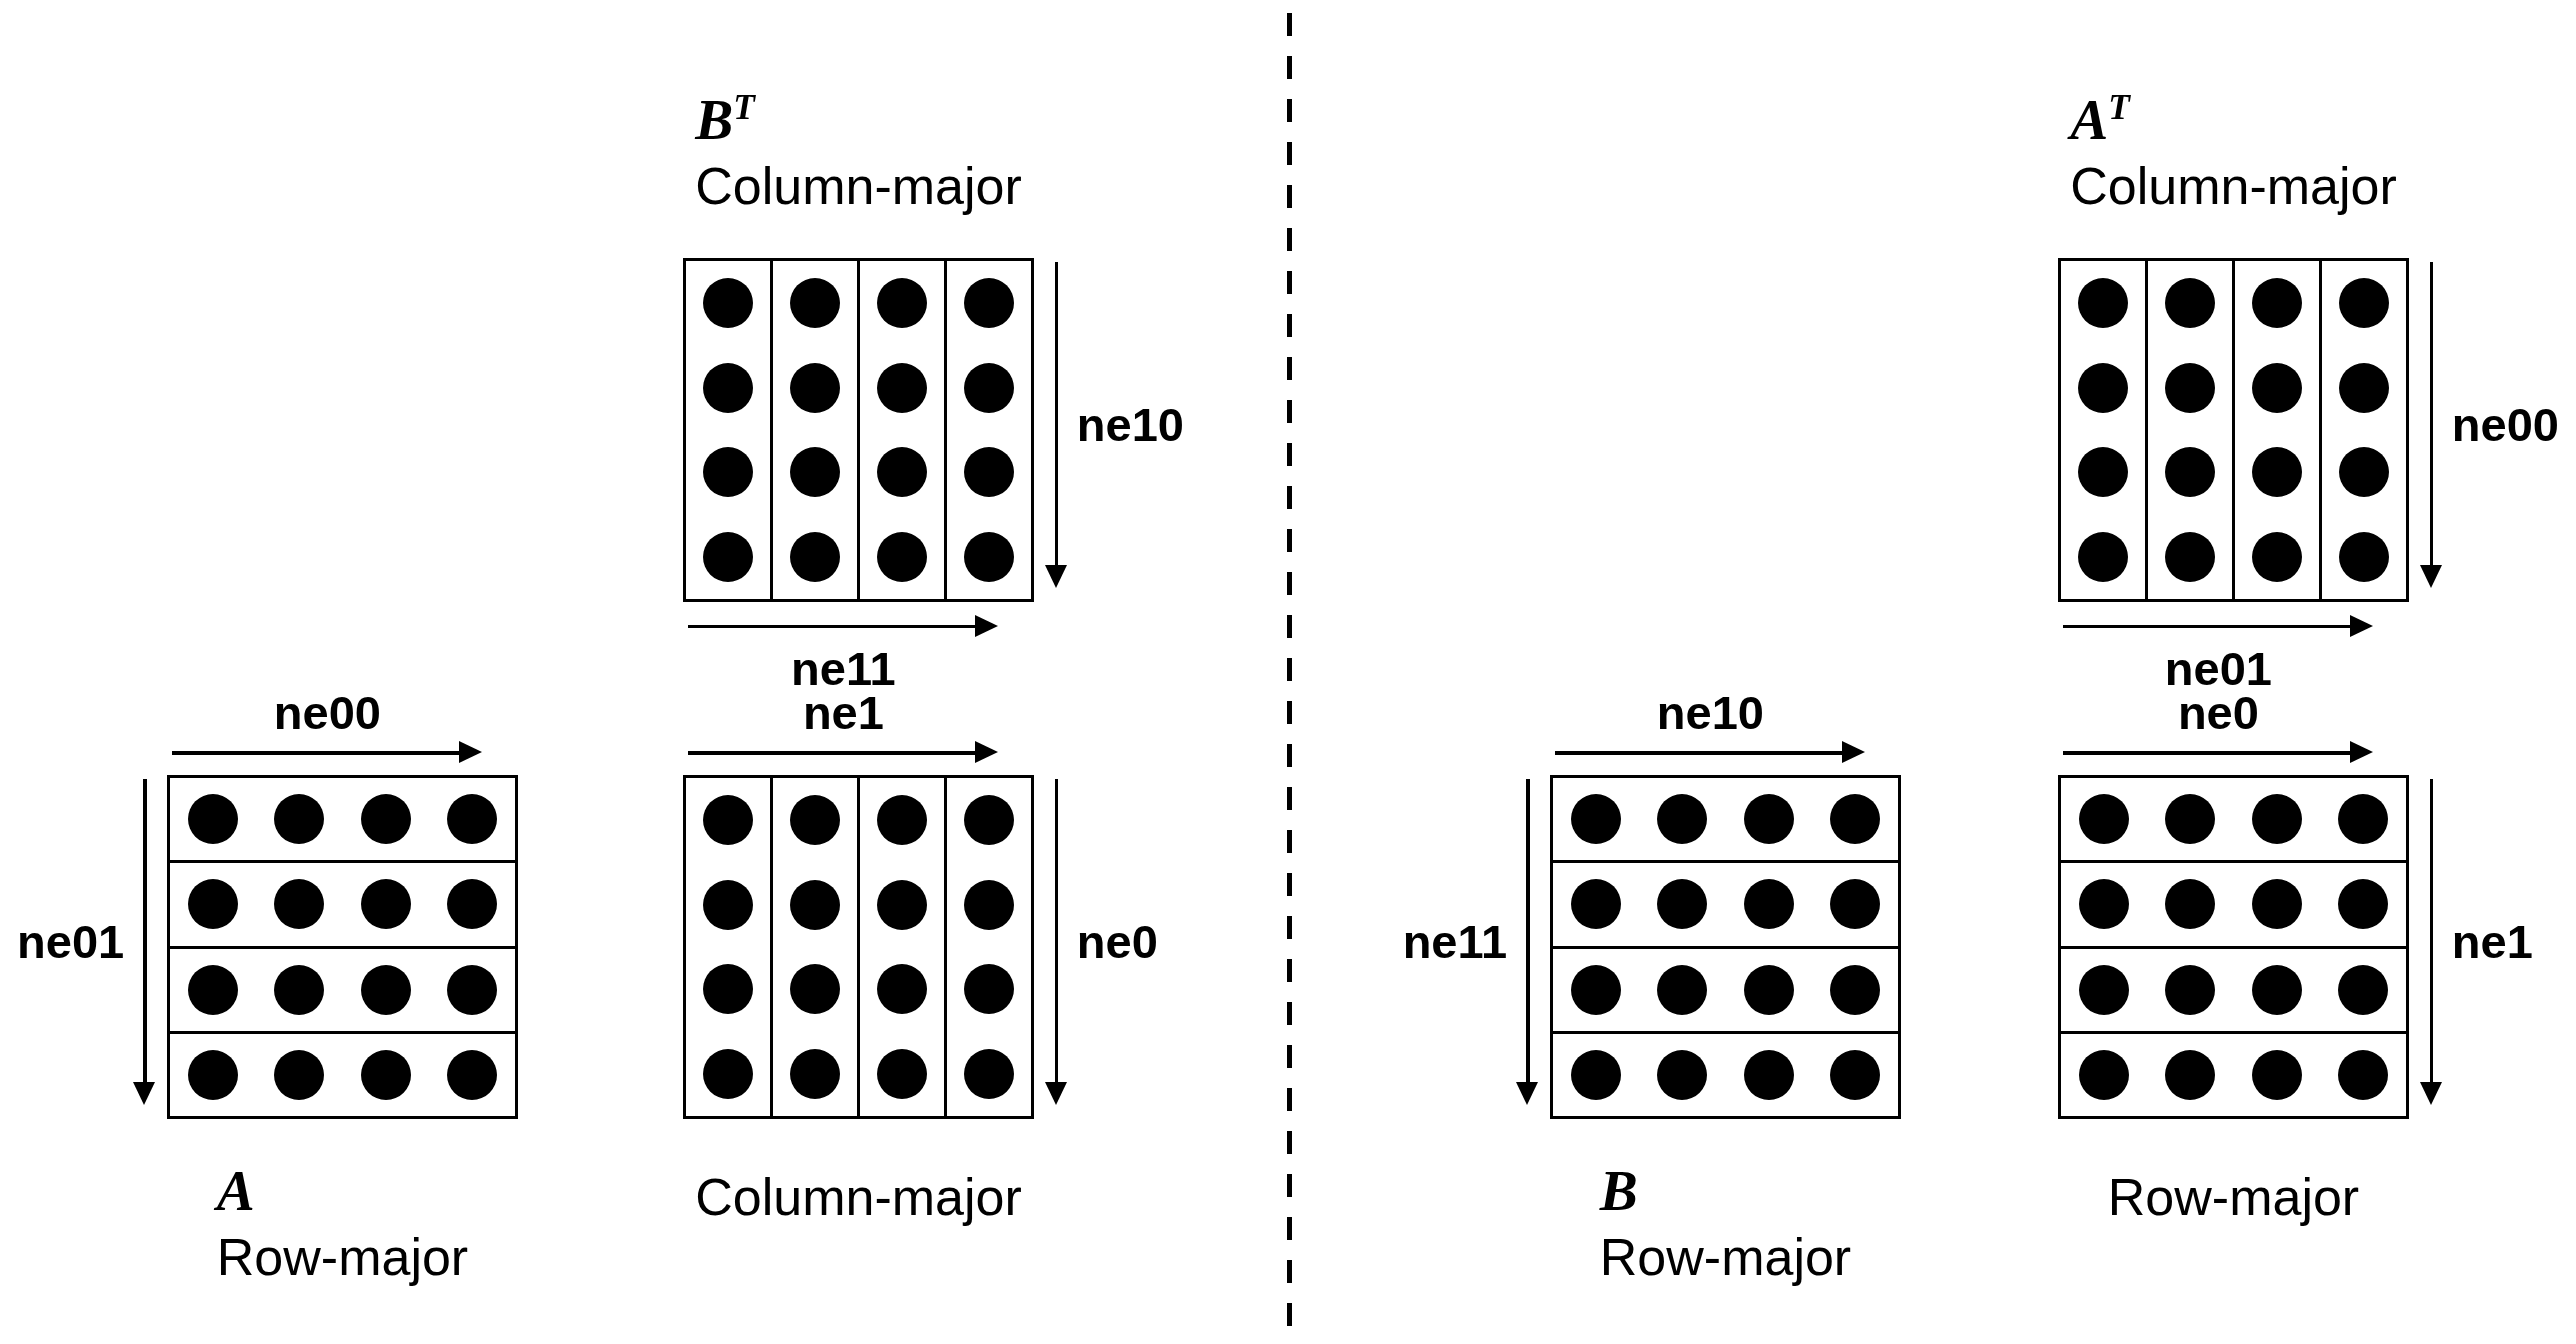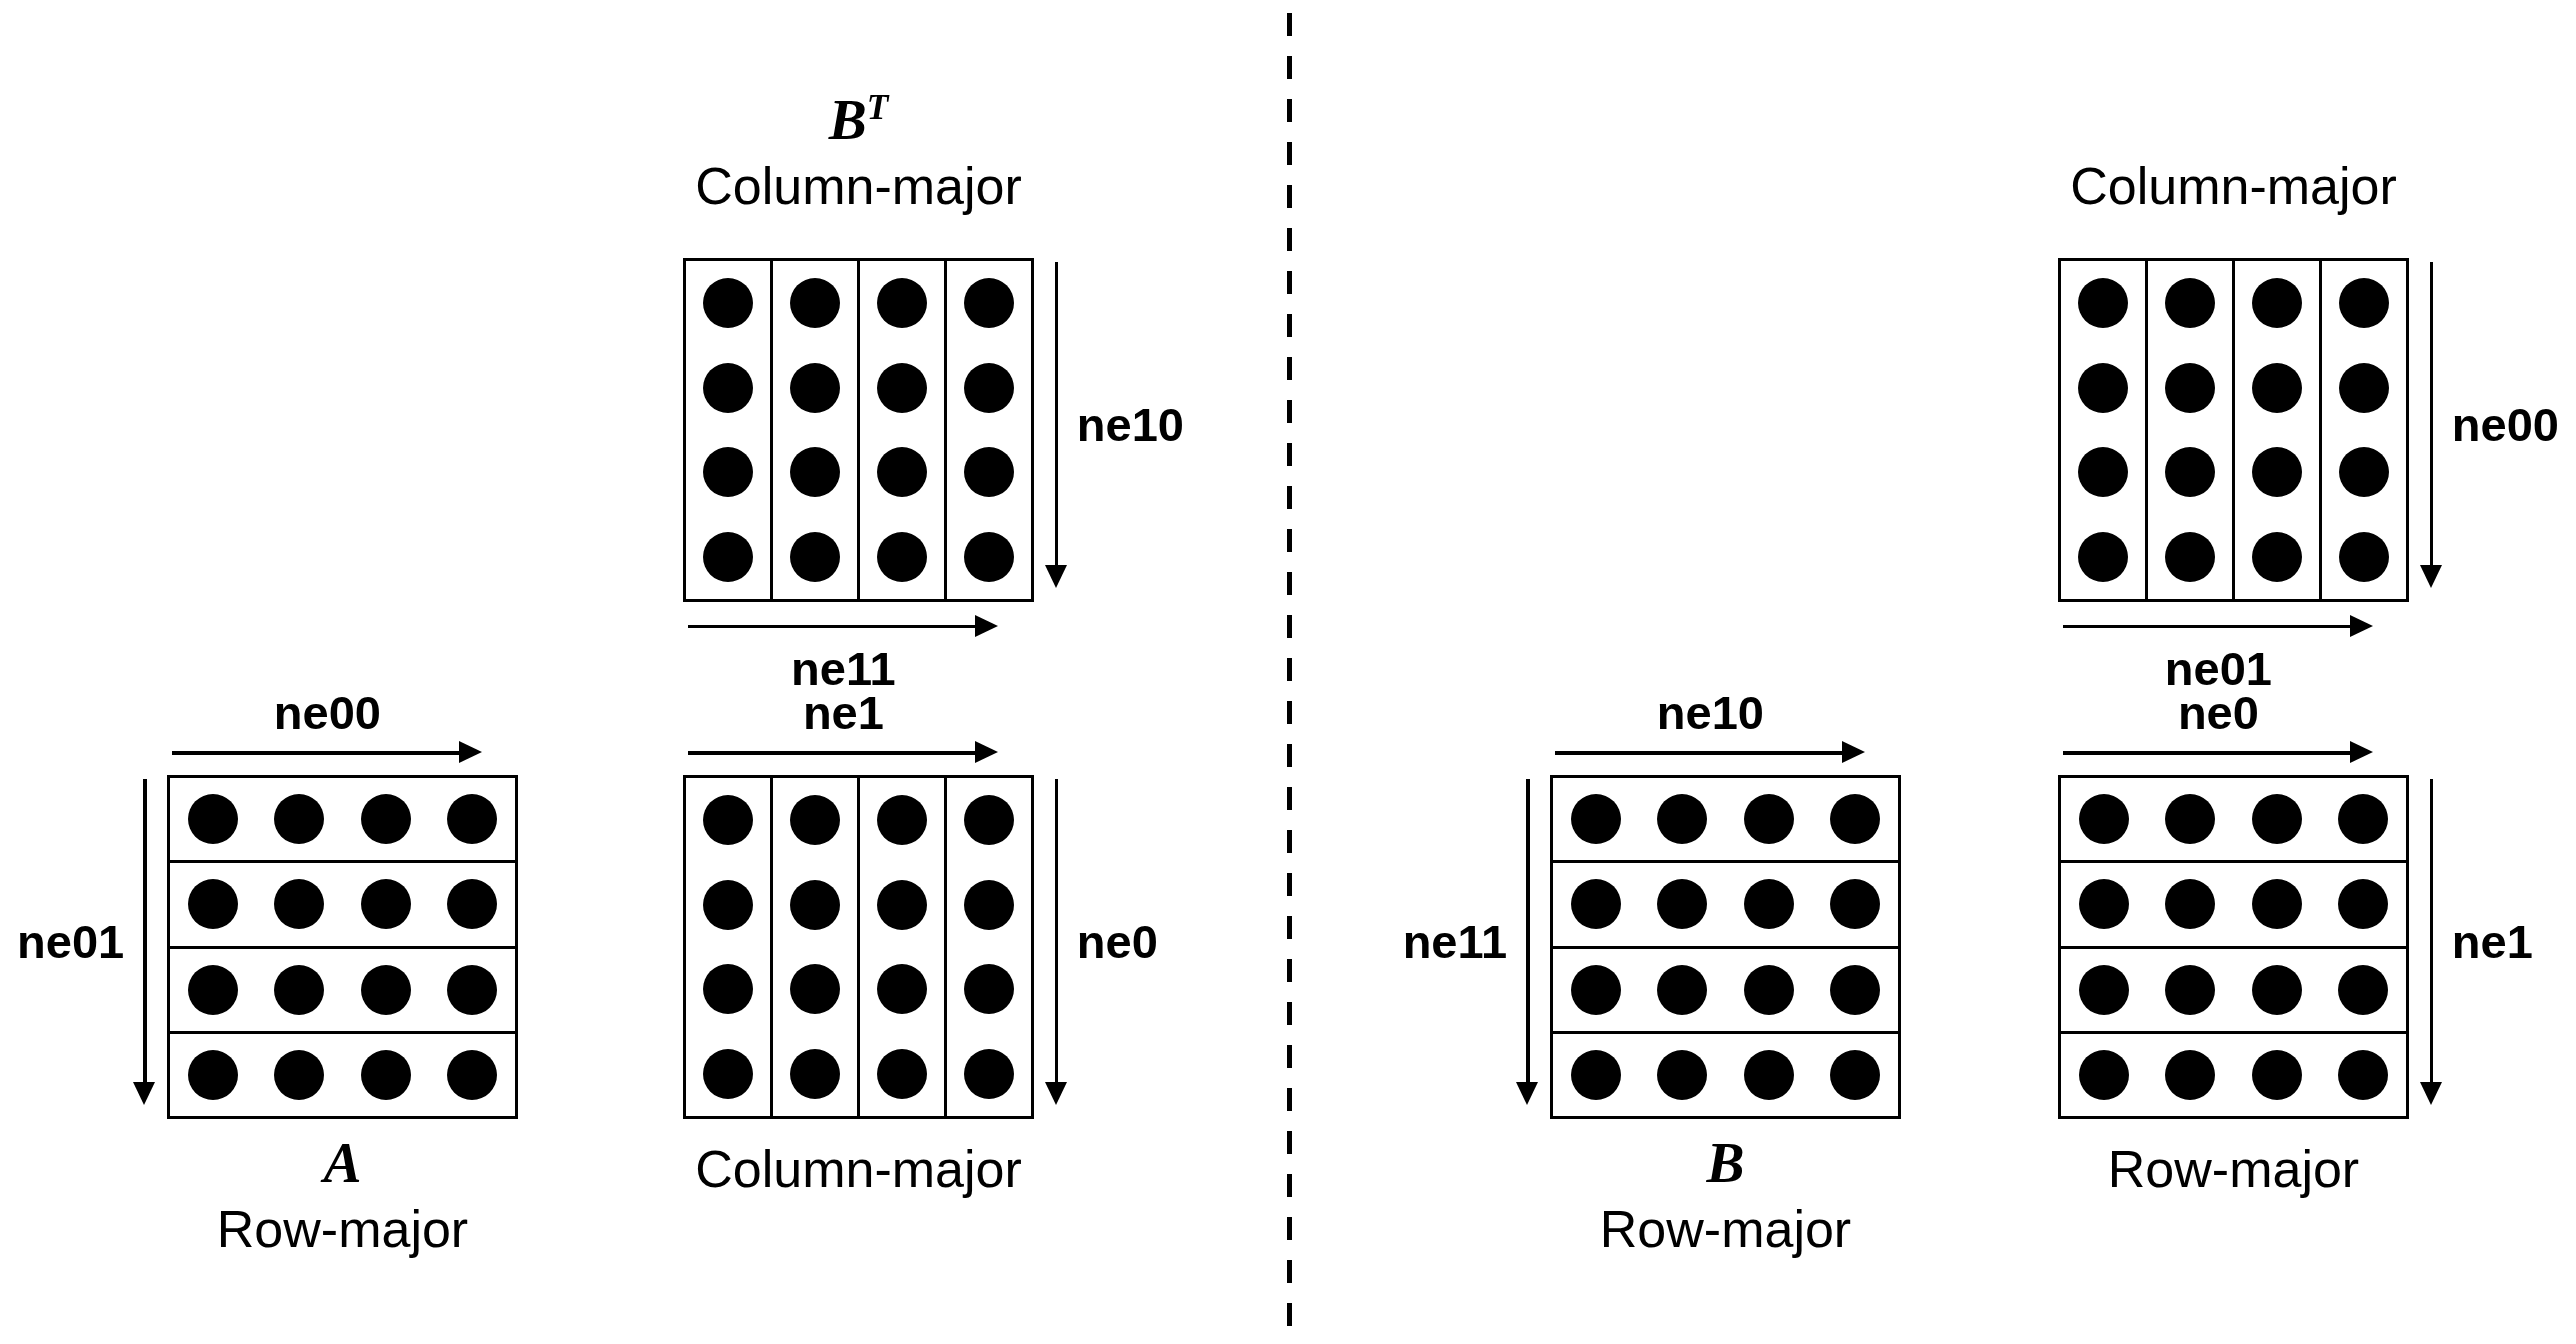--- a/index.html
+++ b/index.html
@@ -26,21 +26,21 @@
   .box { position:absolute; inset:0; border:3.6px solid #000; display:flex; background:#fff; }
   .box.column { flex-direction:row; }
   .box.row    { flex-direction:column; }
   .box.column .strip { flex:1; display:flex; flex-direction:column; justify-content:space-around; align-items:center; border-left:3.6px solid #000; }
   .box.column .strip:first-child { border-left:none; }
   .box.row .strip { flex:1; display:flex; flex-direction:row; justify-content:space-around; align-items:center; border-top:3.6px solid #000; }
   .box.row .strip:first-child { border-top:none; }
   .dot { width:50px; height:50px; background:#000; border-radius:50%; flex:0 0 auto; }
 
   
-  .m-label { position:absolute; left:50%; transform:translateX(-50%); text-align:center; white-space:nowrap; }
+  .m-label { position:absolute; left:50%; transform:translateX(-50%); white-space:nowrap;margin-top:28px; }
   .m-label.above { bottom:calc(100% + 41px); }
   .m-label.below { top:calc(100% + 14.3px); }
   .m-label .math {
     font-family:"Liberation Serif", serif;
     font-style:italic; font-weight:700;
     font-size:57px; line-height:1.05;
   }
   .m-label .math sup { font-size:0.62em; font-style:italic; }
   .m-label .math .op { font-style:normal; padding:0 1.8px; }
   .m-label .major { font-size:52px; line-height:1.15; margin-top:7.2px; font-weight:400; }
@@ -208,20 +208,21 @@
       <div class="arrow-wrap right">
         <div class="v-arrow">
           <div class="shaft"></div>
           <div class="head"></div>
         </div>
         <div class="ne">ne0</div>
       </div>
     </div>
   <div class="matrix-group" id="g-at">
       <div class="m-label above">
+        <div class="math"><span class="var">A</span><sup>T</sup></div>
         <div class="major">Column-major</div>
       </div>
       <div class="box column">
         <div class="strip">
           <span class="dot"></span>
           <span class="dot"></span>
           <span class="dot"></span>
           <span class="dot"></span>
         </div>
         <div class="strip">

